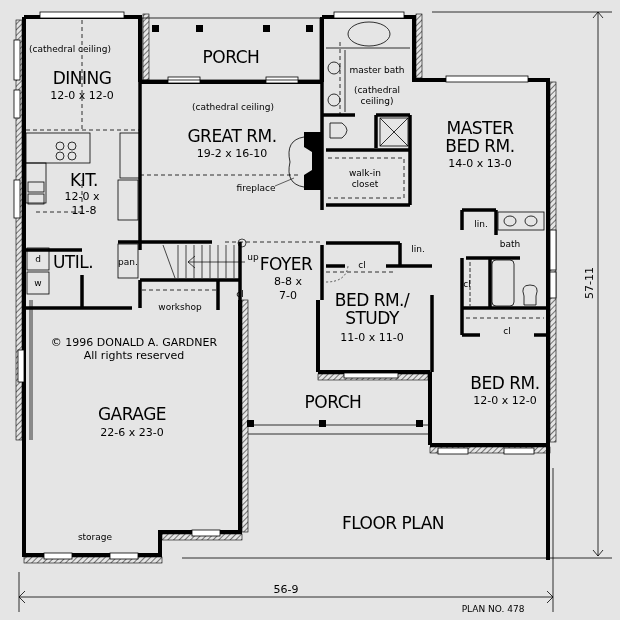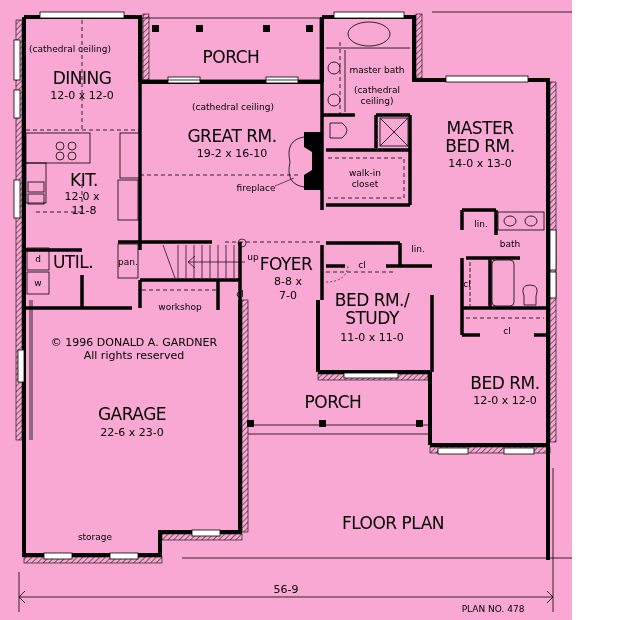--- a/index.html
+++ b/index.html
@@ -1,16 +1,16 @@
 <!DOCTYPE html>
 <html><head>
 <meta charset="utf-8">
 <style>
   html,body{margin:0;padding:0;background:#fff;}
-  #stage{position:relative;width:572px;height:620px;overflow:hidden;background:#f9a8d4;}
+  #stage{position:relative;width:620px;height:620px;overflow:hidden;background:#e5e5e5;}
   svg{position:absolute;left:0;top:0;}
   .t{font-family:"DejaVu Sans",sans-serif;fill:#000;}
   .big{font-size:17px;letter-spacing:-0.5px;}
   .dim{font-size:11px;}
   .sm{font-size:9px;}
 </style>
 </head>
 <body>
 
 <div id="stage">

